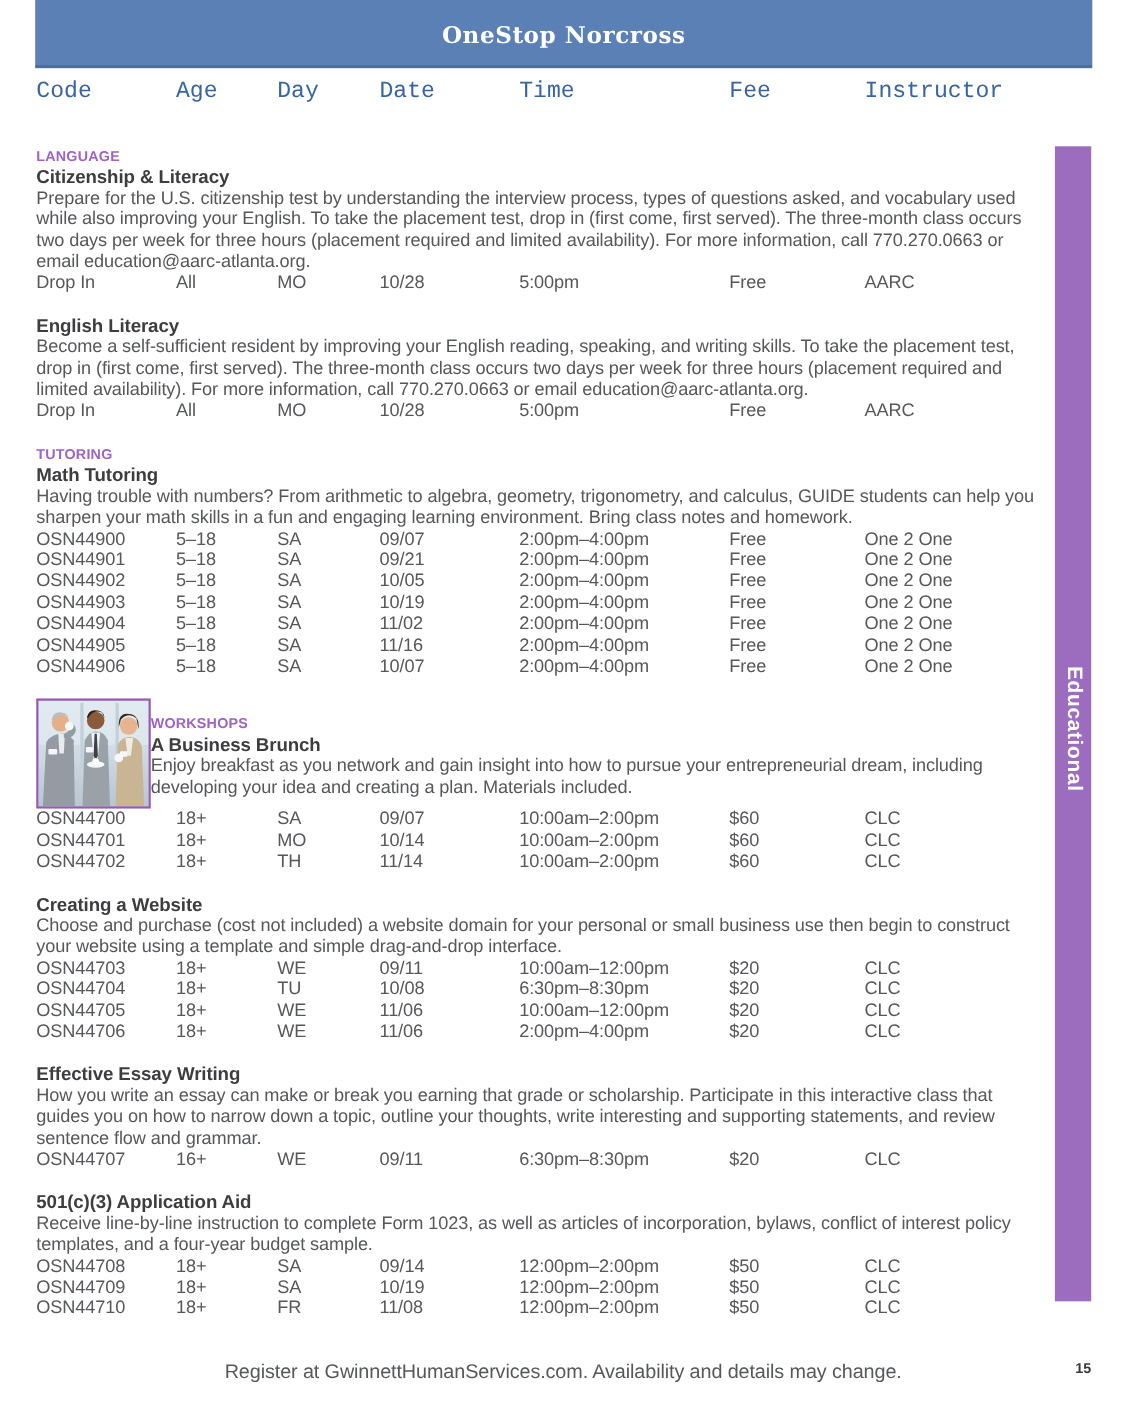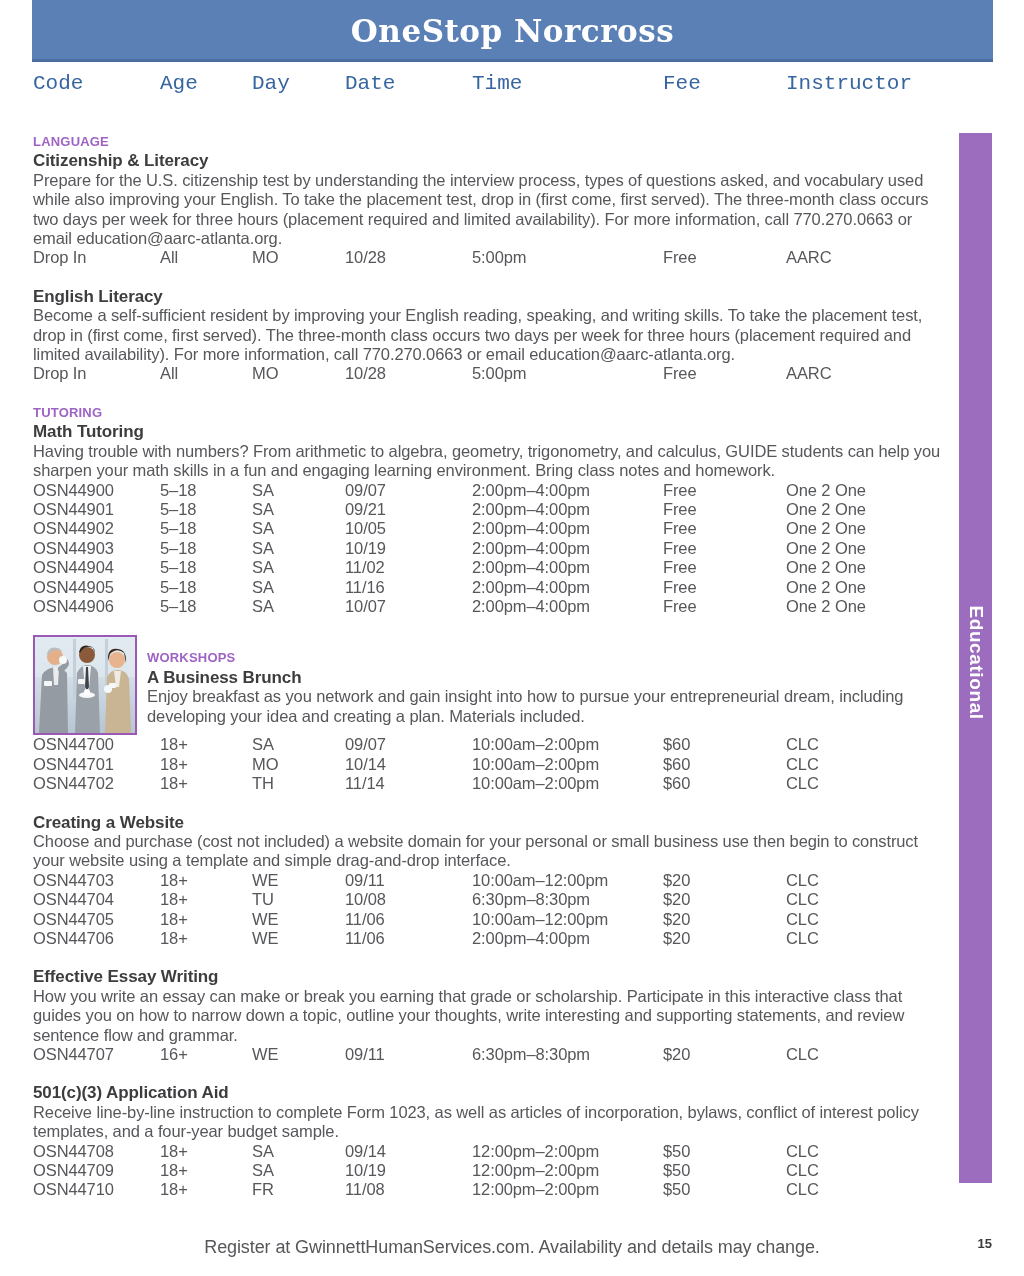--- a/index.html
+++ b/index.html
@@ -11,21 +11,21 @@
   }
   
   .banner {
     position:absolute; left:32px; top:0; width:961px; height:62px;
     background:#5b80b5;
     box-shadow: inset 0 -3px 0 rgba(35,65,105,.28);
     display:flex; align-items:center; justify-content:center;
   }
   .banner h1 {
     margin:0; color:#ffffff; font-family:"DejaVu Serif", serif;
-    font-size:31px; font-weight:600; letter-spacing:.5px;
+    font-size:21px; font-weight:600; letter-spacing:.5px;
   }
   
   .col-headers { position:absolute; left:33px; top:72px; width:912px; height:30px; }
   .col-headers span {
     position:absolute; top:0; font-family:Liberation Mono, monospace;
     font-size:21px; color:#36659f; white-space:nowrap;
   }
   
   .side-tab {
     position:absolute; left:959px; top:133px; width:33px; height:1050px;
@@ -46,21 +46,21 @@
   .section-heading { color:#9e63c4; font-weight:700; font-size:13px; letter-spacing:.2px; }
   .course { margin-bottom:19px; }
   .course-title { color:#3d3d40; font-weight:700; font-size:17px; }
   .course-desc { color:#56575a; }
   .sched-row {
     display:grid;
     grid-template-columns:127px 92px 93px 127px 191px 123px 1fr;
   }
   .sched-row span { white-space:nowrap; }
   
-  .photo-row { display:flex; gap:10px; }
+  .photo-row { display:flex; }
   .photo-fig {
     margin:0; flex:0 0 auto; width:100px; height:96px;
     border:2px solid #9b59b6; box-sizing:content-box; overflow:hidden; background:#cdd9e3;
   }
   .photo-fig svg { display:block; }
   .photo-text { padding-top:13px; }
   
   .footer-note {
     position:absolute; left:0; top:1237px; width:1024px; text-align:center;
     font-size:18px; color:#56575a; letter-spacing:-0.1px;

